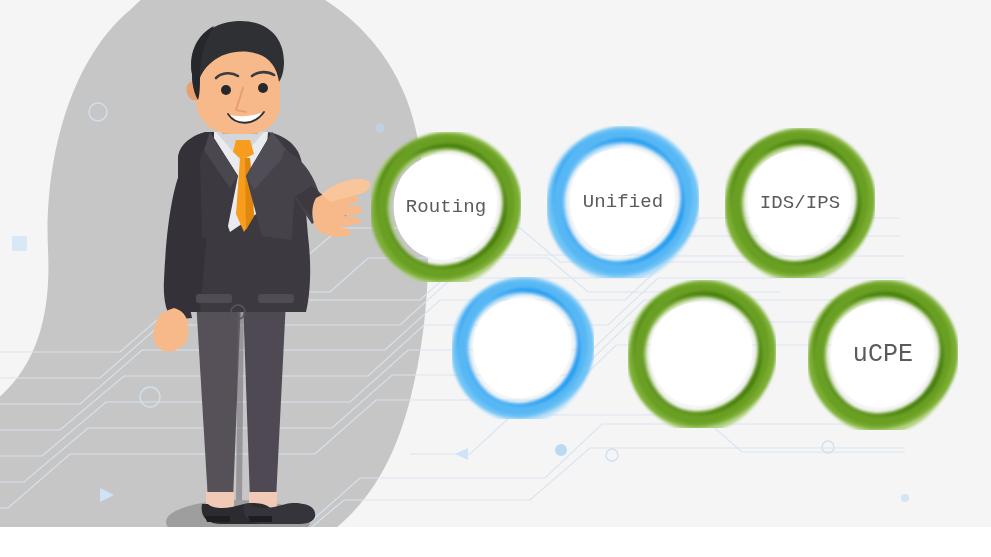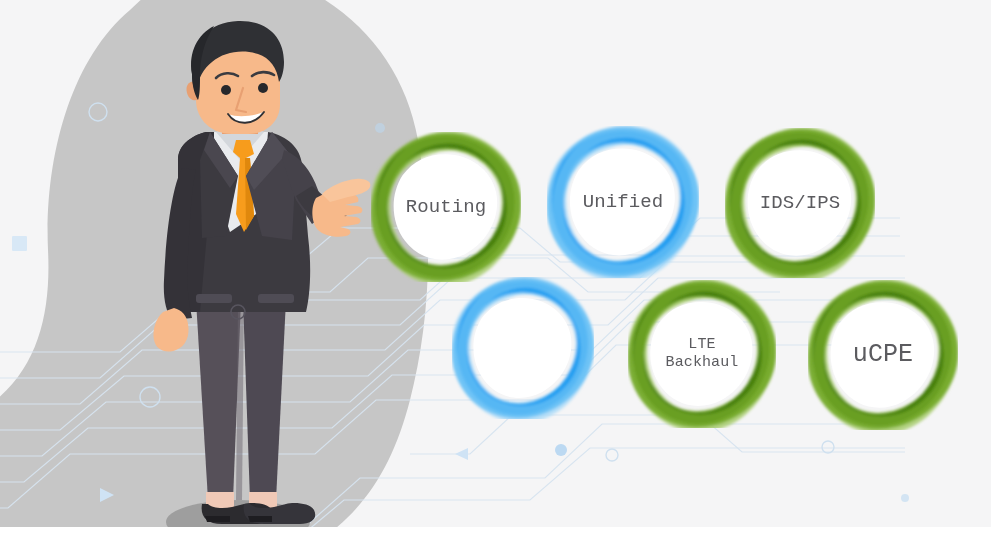--- a/index.html
+++ b/index.html
@@ -312,22 +312,20 @@
             </filter>
           </defs>
           <g filter="url(#blur-lte-backhaul)">
             <path d="M48 7 C69 4 88 19 93 39 C98 60 85 81 66 91 C46 101 25 94 14 78 C3 62 4 38 15 23 C23 13 35 8 48 7 Z" fill="none" stroke="#a8cc6e" stroke-width="13" opacity="0.85" transform="rotate(-14 50 50)"></path>
             <path d="M52 6 C73 7 91 22 94 42 C97 62 84 82 64 91 C45 99 24 93 13 77 C2 61 4 37 16 22 C25 11 37 6 52 6 Z" fill="none" stroke="#78ac2e" stroke-width="11" opacity="0.95" transform="rotate(8 50 50)"></path>
             <path d="M50 5 C70 5 89 18 93 38 C97 58 86 80 67 90 C48 100 27 95 15 79 C3 63 2 40 13 23 C22 11 34 5 50 5 Z" fill="none" stroke="#447d0c" stroke-width="8" opacity="0.95" transform="rotate(-2 50 50) scale(0.96) translate(2 2)"></path>
             <path d="M52 6 C73 7 91 22 94 42 C97 62 84 82 64 91 C45 99 24 93 13 77 C2 61 4 37 16 22 C25 11 37 6 52 6 Z" fill="none" stroke="#78ac2e" stroke-width="7" opacity="0.7" transform="rotate(150 50 50)"></path>
           </g>
           <path d="M50 5 C70 5 89 18 93 38 C97 58 86 80 67 90 C48 100 27 95 15 79 C3 63 2 40 13 23 C22 11 34 5 50 5 Z" fill="#ffffff" transform="scale(0.78) translate(14 14)"></path>
         </svg>
-        <div class="bubble-label" style="font-size: 15px;">LTE
-Backhaul</div>
       </div>
       <div class="bubble" style="left: 808px; top: 280px; width: 150px; height: 150px;">
         <svg viewBox="0 0 100 100">
           <defs>
             <filter id="blur-ucpe" x="-30%" y="-30%" width="160%" height="160%">
               <feGaussianBlur stdDeviation="1.1"></feGaussianBlur>
             </filter>
           </defs>
           <g filter="url(#blur-ucpe)">
             <path d="M48 7 C69 4 88 19 93 39 C98 60 85 81 66 91 C46 101 25 94 14 78 C3 62 4 38 15 23 C23 13 35 8 48 7 Z" fill="none" stroke="#a8cc6e" stroke-width="13" opacity="0.85" transform="rotate(-14 50 50)"></path>

